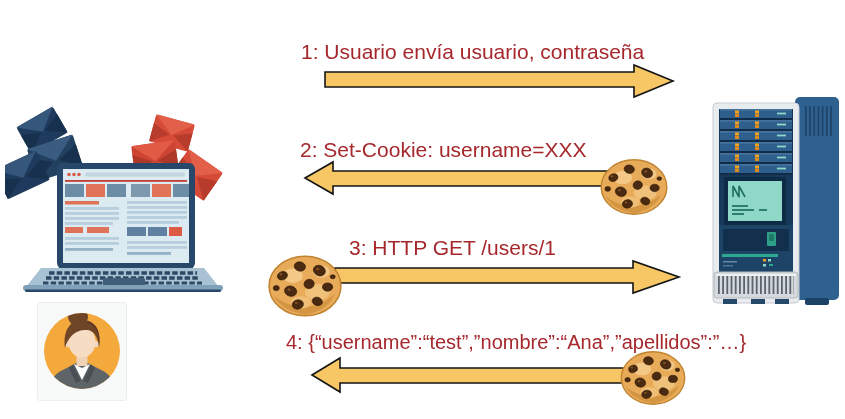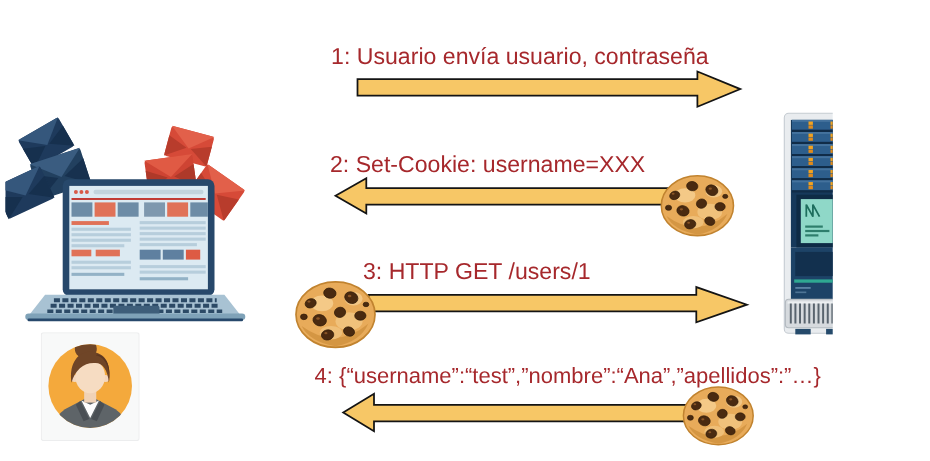--- a/index.html
+++ b/index.html
@@ -1,17 +1,17 @@
 <!DOCTYPE html>
 <html><head>
 <meta charset="utf-8">
 <style>
   html,body{margin:0;padding:0;background:#fff;}
   .stage{
-    position:relative;width:757px;height:419px;background:#fff;overflow:hidden;
+    position:relative;width:845px;height:419px;background:#fff;overflow:hidden;
     font-family:"Liberation Sans", sans-serif;
   }
   .abs{position:absolute;}
   .msg-label{
     position:absolute;color:#A6282C;font-size:21px;line-height:24px;
     white-space:nowrap;letter-spacing:0;
   }
   .msg-label.small{font-size:20px;}
   svg{display:block;}
 </style>
@@ -277,21 +277,21 @@
   </svg>
 
   <div class="msg-label" style="left:300px;top:138px">2: Set-Cookie: username=XXX</div>
   <svg class="abs" style="left:300px;top:156px" width="352" height="44" viewBox="0 0 352 44">
     <polygon points="5,22 33,6 33,15 347,15 347,30 33,30 33,38" fill="#F7C766" stroke="#141414" stroke-width="1.6" stroke-linejoin="miter"></polygon>
   </svg>
   <svg class="abs" style="left:597px;top:157px" width="74" height="60" viewBox="0 0 76 64">
       <use href="#cookieShape"></use>
     </svg>
 
-  <div class="msg-label" style="left:330px;top:236px">3: HTTP GET /users/1</div>
+  <div class="msg-label" style="left:349px;top:236px">3: HTTP GET /users/1</div>
   <svg class="abs" style="left:330px;top:256px" width="354" height="42" viewBox="0 0 354 42">
     <polygon points="5,12 303,12 303,5 349,21 303,37 303,27 5,27" fill="#F7C766" stroke="#141414" stroke-width="1.6" stroke-linejoin="miter"></polygon>
   </svg>
   <svg class="abs" style="left:266px;top:253px" width="78" height="66" viewBox="0 0 76 64">
       <use href="#cookieShape"></use>
     </svg>
 
   <div class="msg-label small" style="left:286px;top:330px">4: {“username”:“test”,”nombre”:“Ana”,”apellidos”:”…}</div>
   <svg class="abs" style="left:305px;top:352px" width="356" height="46" viewBox="0 0 356 46">
     <polygon points="7,23 35,6 35,16 351,16 351,31 35,31 35,40" fill="#F7C766" stroke="#141414" stroke-width="1.6" stroke-linejoin="miter"></polygon>

